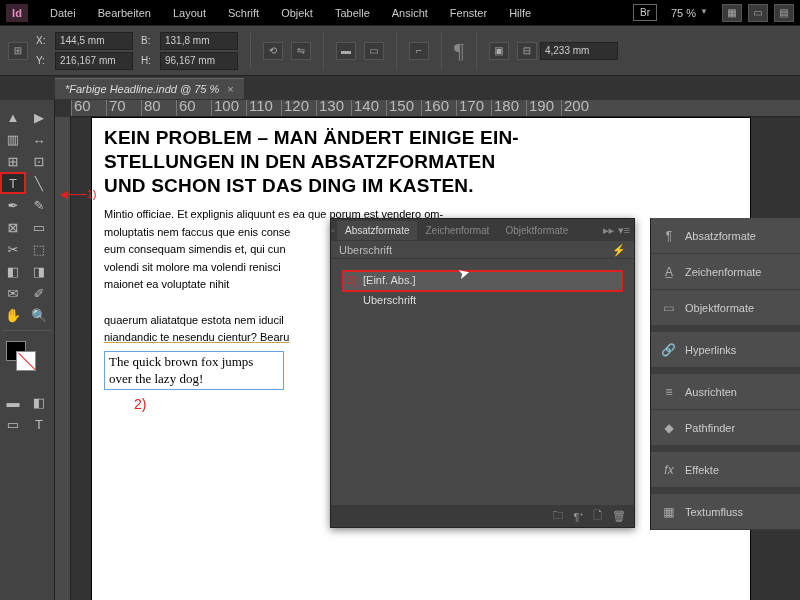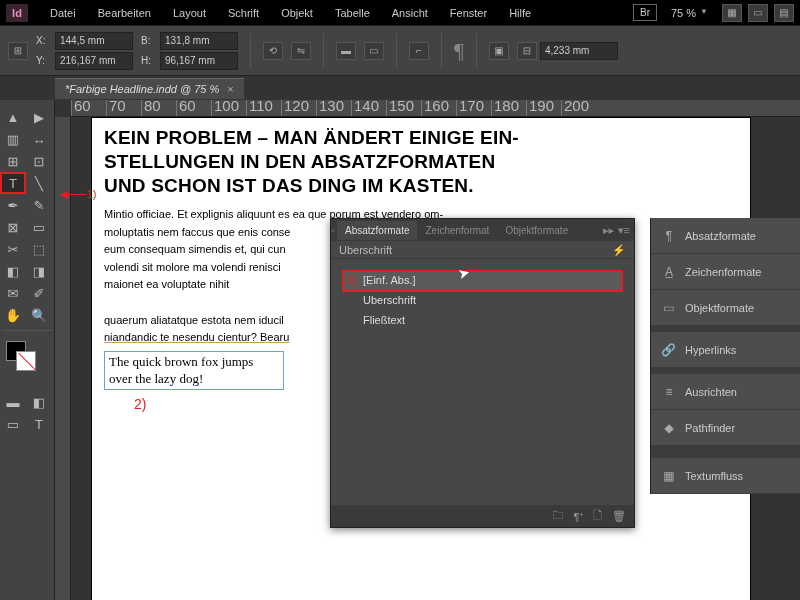--- a/index.html
+++ b/index.html
@@ -245,21 +245,20 @@
         <span>▾≡</span>
       </div>
   </div>
   <div class="panel-sub">
     <span>Uberschrift</span>
     <span>⚡</span>
   </div>
   <div class="style-list">
     <div class="style-item sel">[Einf. Abs.]</div>
     <div class="style-item">Uberschrift</div>
-    <div class="style-item">Fließtext</div>
   </div>
   <div class="panel-footer">
     <span>🗀</span>
     <span>¶⁺</span>
     <span>🗋</span>
     <span>🗑</span>
   </div>
 </div>
 
 <div class="cursor">➤</div>
@@ -285,18 +284,22 @@
   <div class="dock-sep"></div>
   <div class="dock-item">
       <span class="dock-icon">≡</span>
       <span>Ausrichten</span>
     </div>
   <div class="dock-item">
       <span class="dock-icon">◆</span>
       <span>Pathfinder</span>
     </div>
   <div class="dock-sep"></div>
+  <div class="dock-item">
+      <span class="dock-icon" style="font-style:italic">fx</span>
+      <span>Effekte</span>
+    </div>
   <div class="dock-sep"></div>
   <div class="dock-item">
       <span class="dock-icon">▦</span>
       <span>Textumfluss</span>
     </div>
 </div>
 
 </body></html>

